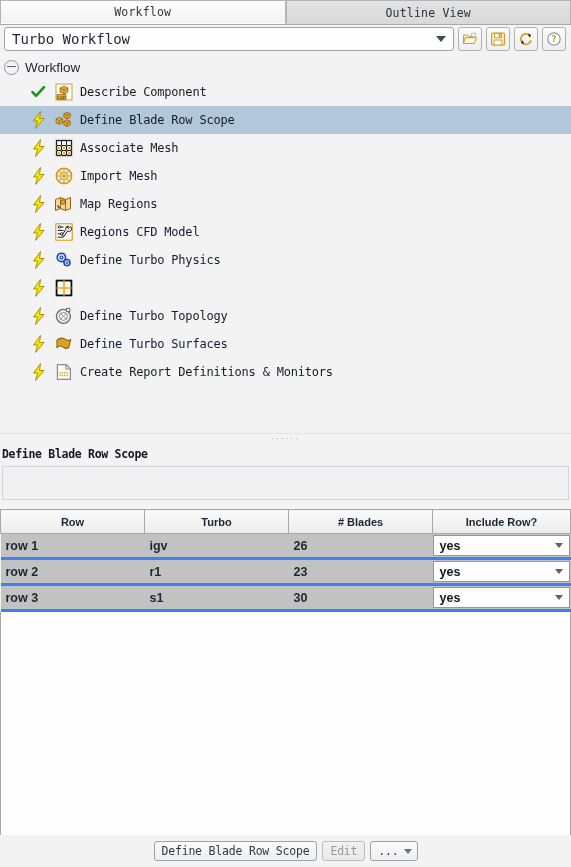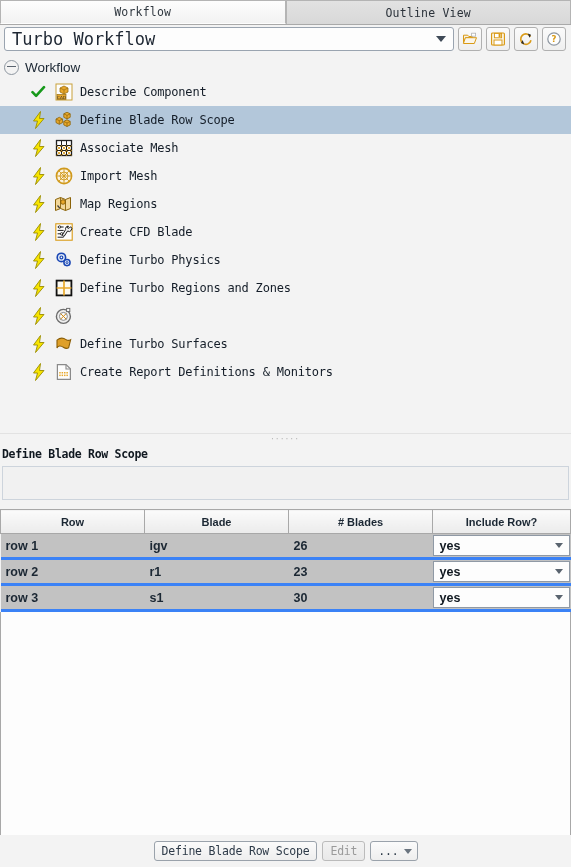--- a/index.html
+++ b/index.html
@@ -62,21 +62,21 @@
     height: 24px;
     background: #fdfdfd;
     border: 1px solid #9aa4b0;
     border-radius: 3px;
     display: flex;
     align-items: center;
     position: relative;
     box-sizing: border-box;
     padding: 0 22px 0 7px;
     font-family: "DejaVu Sans Mono", monospace;
-    font-size: 17px;
+    font-size: 14px;
     color: #1e2733;
     cursor: default;
   }
   .combo .caret {
     position: absolute;
     right: 7px;
     width: 0; height: 0;
     border-left: 5px solid transparent;
     border-right: 5px solid transparent;
     border-top: 6px solid #3f4a57;
@@ -446,21 +446,21 @@
     </span>
     <span class="nodeicon">
       <svg width="18" height="18" viewBox="0 0 18 18">
         <rect x="0.8" y="0.8" width="16.4" height="16.4" fill="#fdfdfd" stroke="#d99a16" stroke-width="1.1"></rect>
         <path d="M2.6 4h6M2.6 7.4h6M2.6 10.8h6M2.6 14.2h6" stroke="#1d1d1d" stroke-width="1"></path>
         <circle cx="4.6" cy="4" r="1.2" fill="#fff" stroke="#1d1d1d" stroke-width="0.9"></circle>
         <circle cx="6.6" cy="10.8" r="1.2" fill="#fff" stroke="#1d1d1d" stroke-width="0.9"></circle>
         <path d="M13.6 3.4a2.5 2.5 0 0 0-3 3.2l-3.4 5.6 1.8 1.3 3.6-5.5a2.5 2.5 0 0 0 3-4.3l-1.6 1.6-1.5-0.4-0.4-1.5z" fill="#f0f0f0" stroke="#1d1d1d" stroke-width="1"></path>
       </svg>
     </span>
-    <span class="tlabel">Create CFD Blade</span>
+    <span class="tlabel">Regions CFD Model</span>
   </div>
 
   <div class="titem">
     <span class="statusicon">
       <svg width="14" height="18" viewBox="0 0 14 18">
           <path d="M8.5 0.5L1.5 10h4l-2 7.5L12 7.5H7.5z" fill="#f7e400" stroke="#9a8c00" stroke-width="0.9"></path>
         </svg>
     </span>
     <span class="nodeicon">
       <svg width="18" height="18" viewBox="0 0 18 18">
@@ -478,37 +478,37 @@
       <svg width="14" height="18" viewBox="0 0 14 18">
           <path d="M8.5 0.5L1.5 10h4l-2 7.5L12 7.5H7.5z" fill="#f7e400" stroke="#9a8c00" stroke-width="0.9"></path>
         </svg>
     </span>
     <span class="nodeicon">
       <svg width="18" height="18" viewBox="0 0 18 18">
         <rect x="1.6" y="1.6" width="14.8" height="14.8" fill="#fdfaf0" stroke="#111111" stroke-width="1.8"></rect>
         <path d="M9 1.6v14.8M1.6 9h14.8" stroke="#e8a82c" stroke-width="1.7"></path>
       </svg>
     </span>
-    <span class="tlabel">Define Turbo Regions and Zones</span>
   </div>
 
   <div class="titem">
     <span class="statusicon">
       <svg width="14" height="18" viewBox="0 0 14 18">
           <path d="M8.5 0.5L1.5 10h4l-2 7.5L12 7.5H7.5z" fill="#f7e400" stroke="#9a8c00" stroke-width="0.9"></path>
         </svg>
     </span>
     <span class="nodeicon">
       <svg width="18" height="18" viewBox="0 0 18 18">
         <circle cx="8.4" cy="9.4" r="7" fill="#efefef" stroke="#6c6c6c" stroke-width="1.4"></circle>
         <circle cx="8.4" cy="9.4" r="4" fill="#fafafa" stroke="#8a8a8a" stroke-width="1"></circle>
         <path d="M5.6 6.6l5.6 5.6M11.2 6.6l-5.6 5.6" stroke="#d08a12" stroke-width="1"></path>
         <rect x="11.6" y="1.4" width="3.2" height="3.2" fill="#fdfdfd" stroke="#6c6c6c" stroke-width="1"></rect>
       </svg>
     </span>
+    <span class="tlabel">Define Turbo Topology</span>
   </div>
 
   <div class="titem">
     <span class="statusicon">
       <svg width="14" height="18" viewBox="0 0 14 18">
           <path d="M8.5 0.5L1.5 10h4l-2 7.5L12 7.5H7.5z" fill="#f7e400" stroke="#9a8c00" stroke-width="0.9"></path>
         </svg>
     </span>
     <span class="nodeicon">
       <svg width="18" height="18" viewBox="0 0 18 18">
@@ -550,21 +550,21 @@
 
 <div class="propwrap">
   <div class="proptitle">Define Blade Row Scope</div>
   <div class="emptybox"></div>
   <div class="tablegap"></div>
 
   <table class="tbl">
     <thead>
       <tr>
         <th style="width:143px">Row</th>
-        <th style="width:143px">Blade</th>
+        <th style="width:143px">Turbo</th>
         <th style="width:143px"># Blades</th>
         <th>Include Row?</th>
       </tr>
     </thead>
     <tbody>
       <tr>
         <td>row 1</td>
         <td>igv</td>
         <td>26</td>
         <td class="cellcombo">

